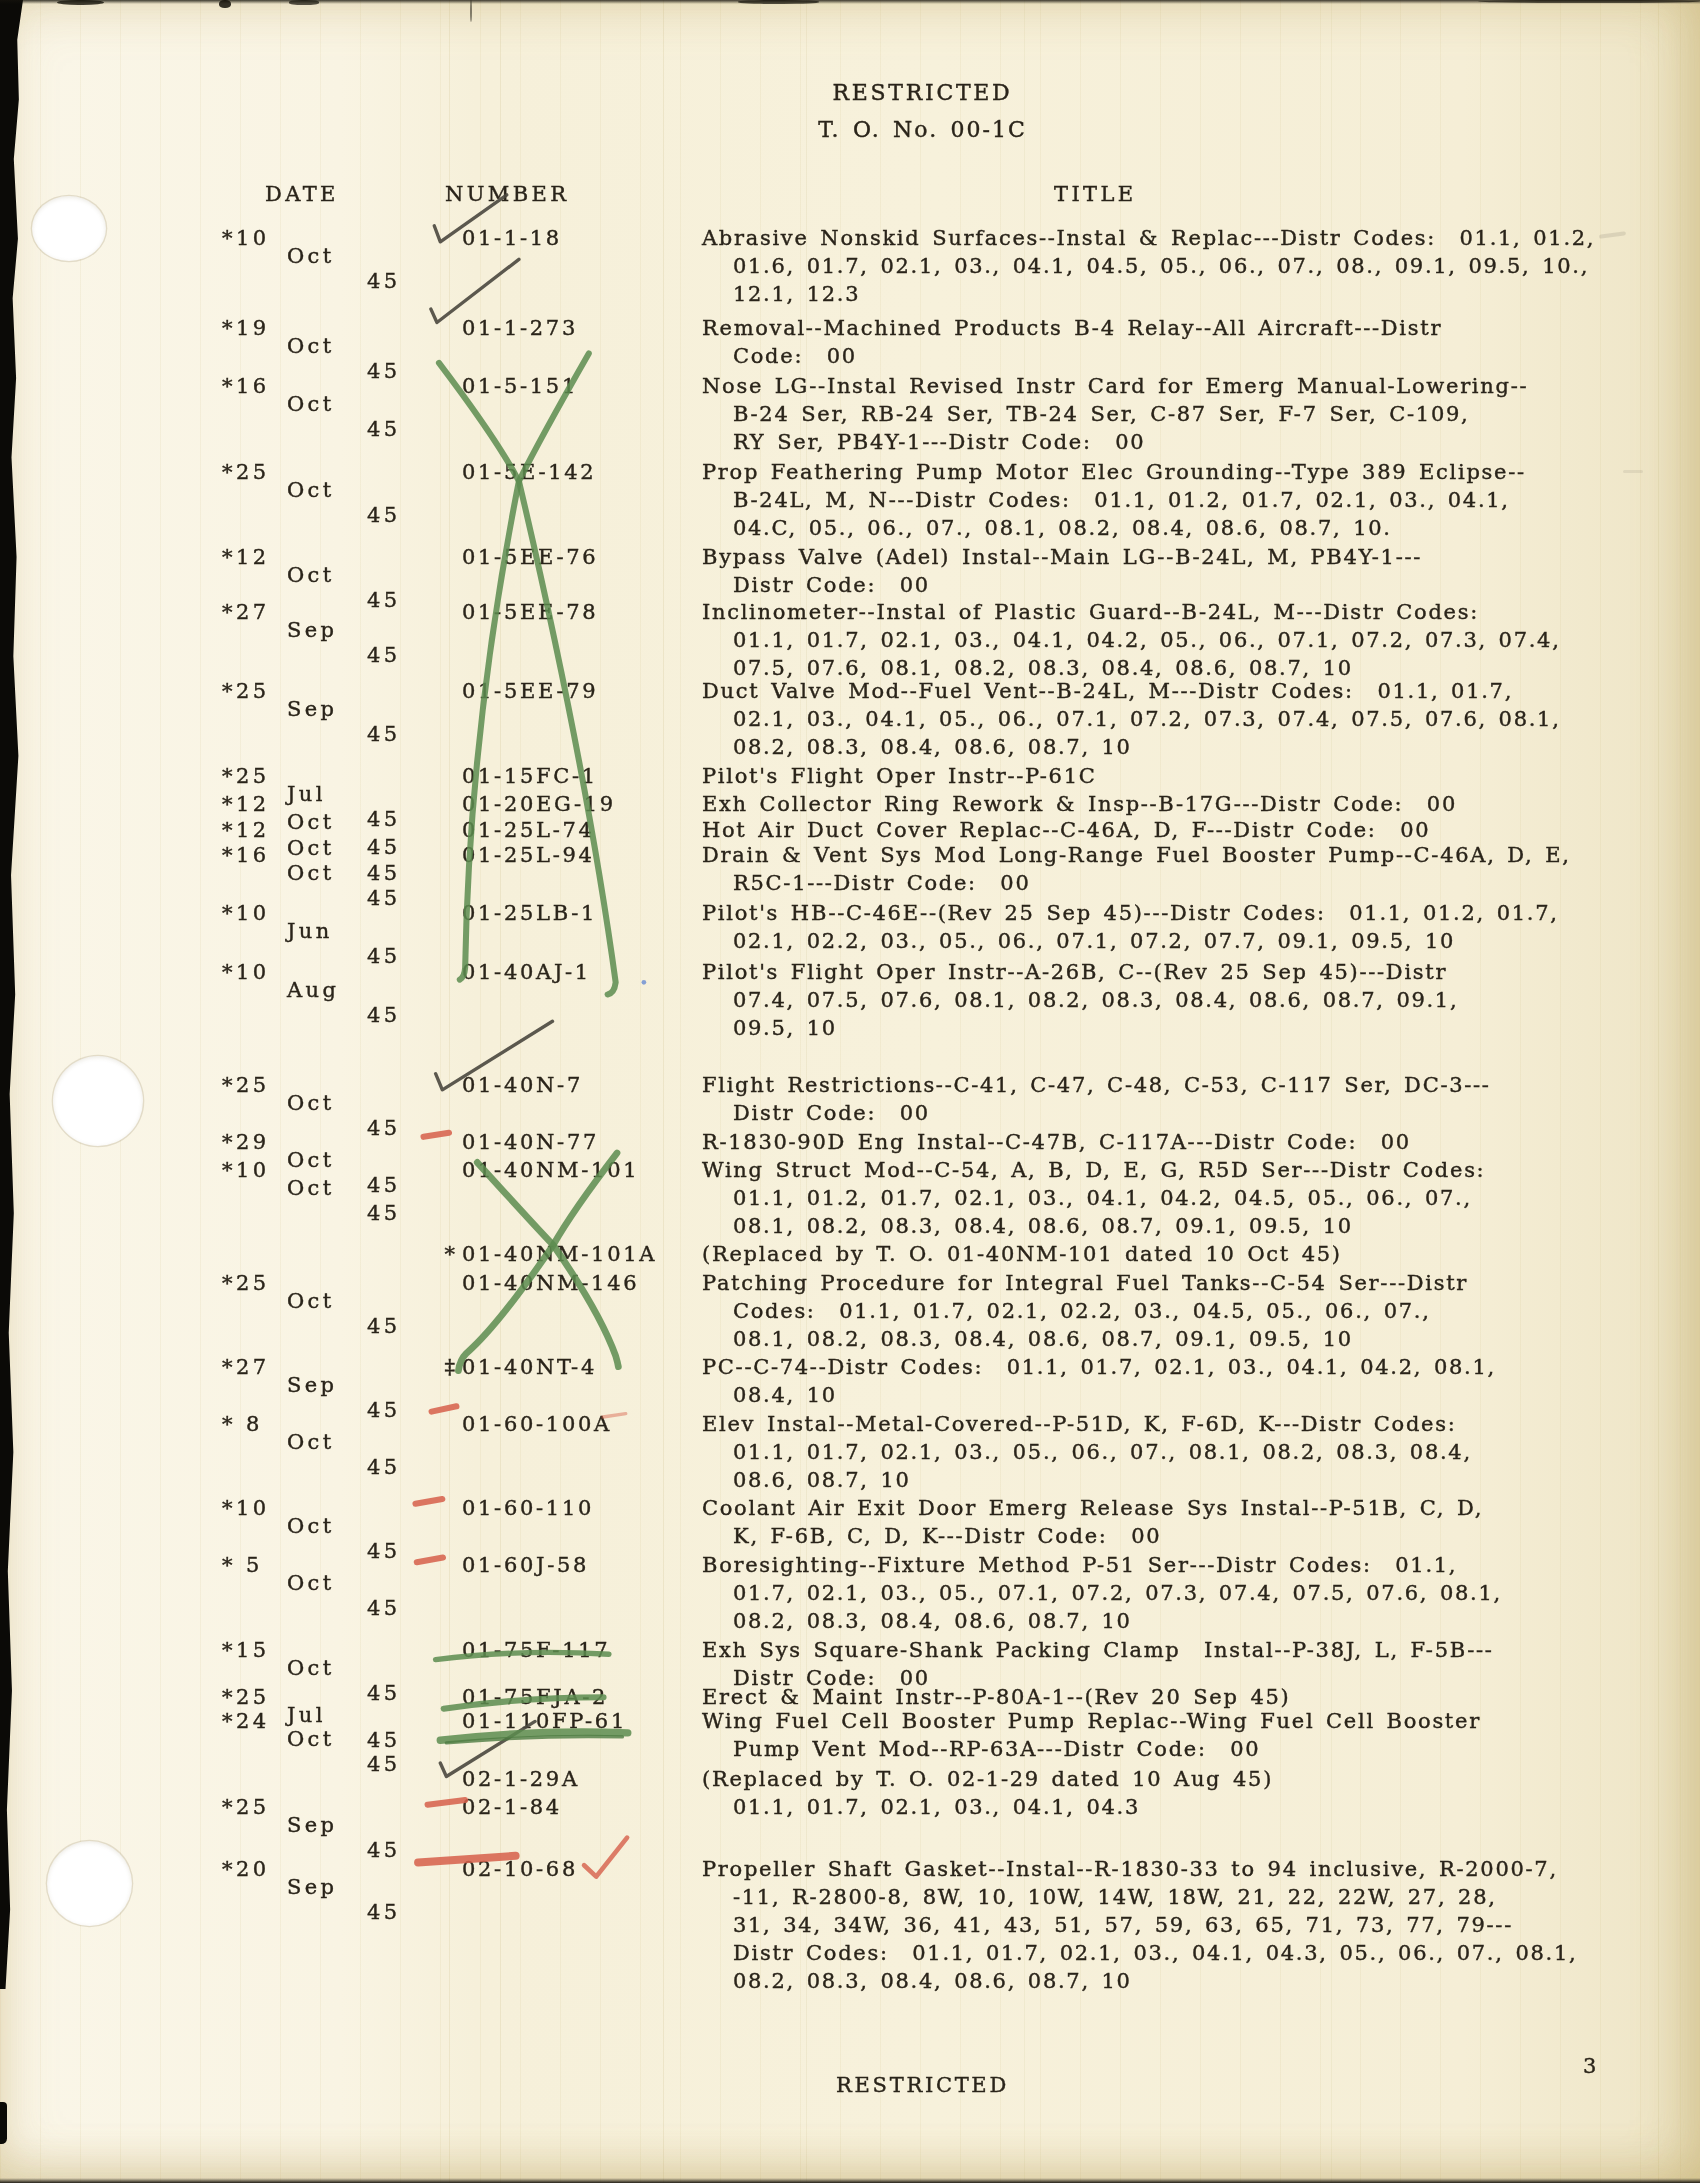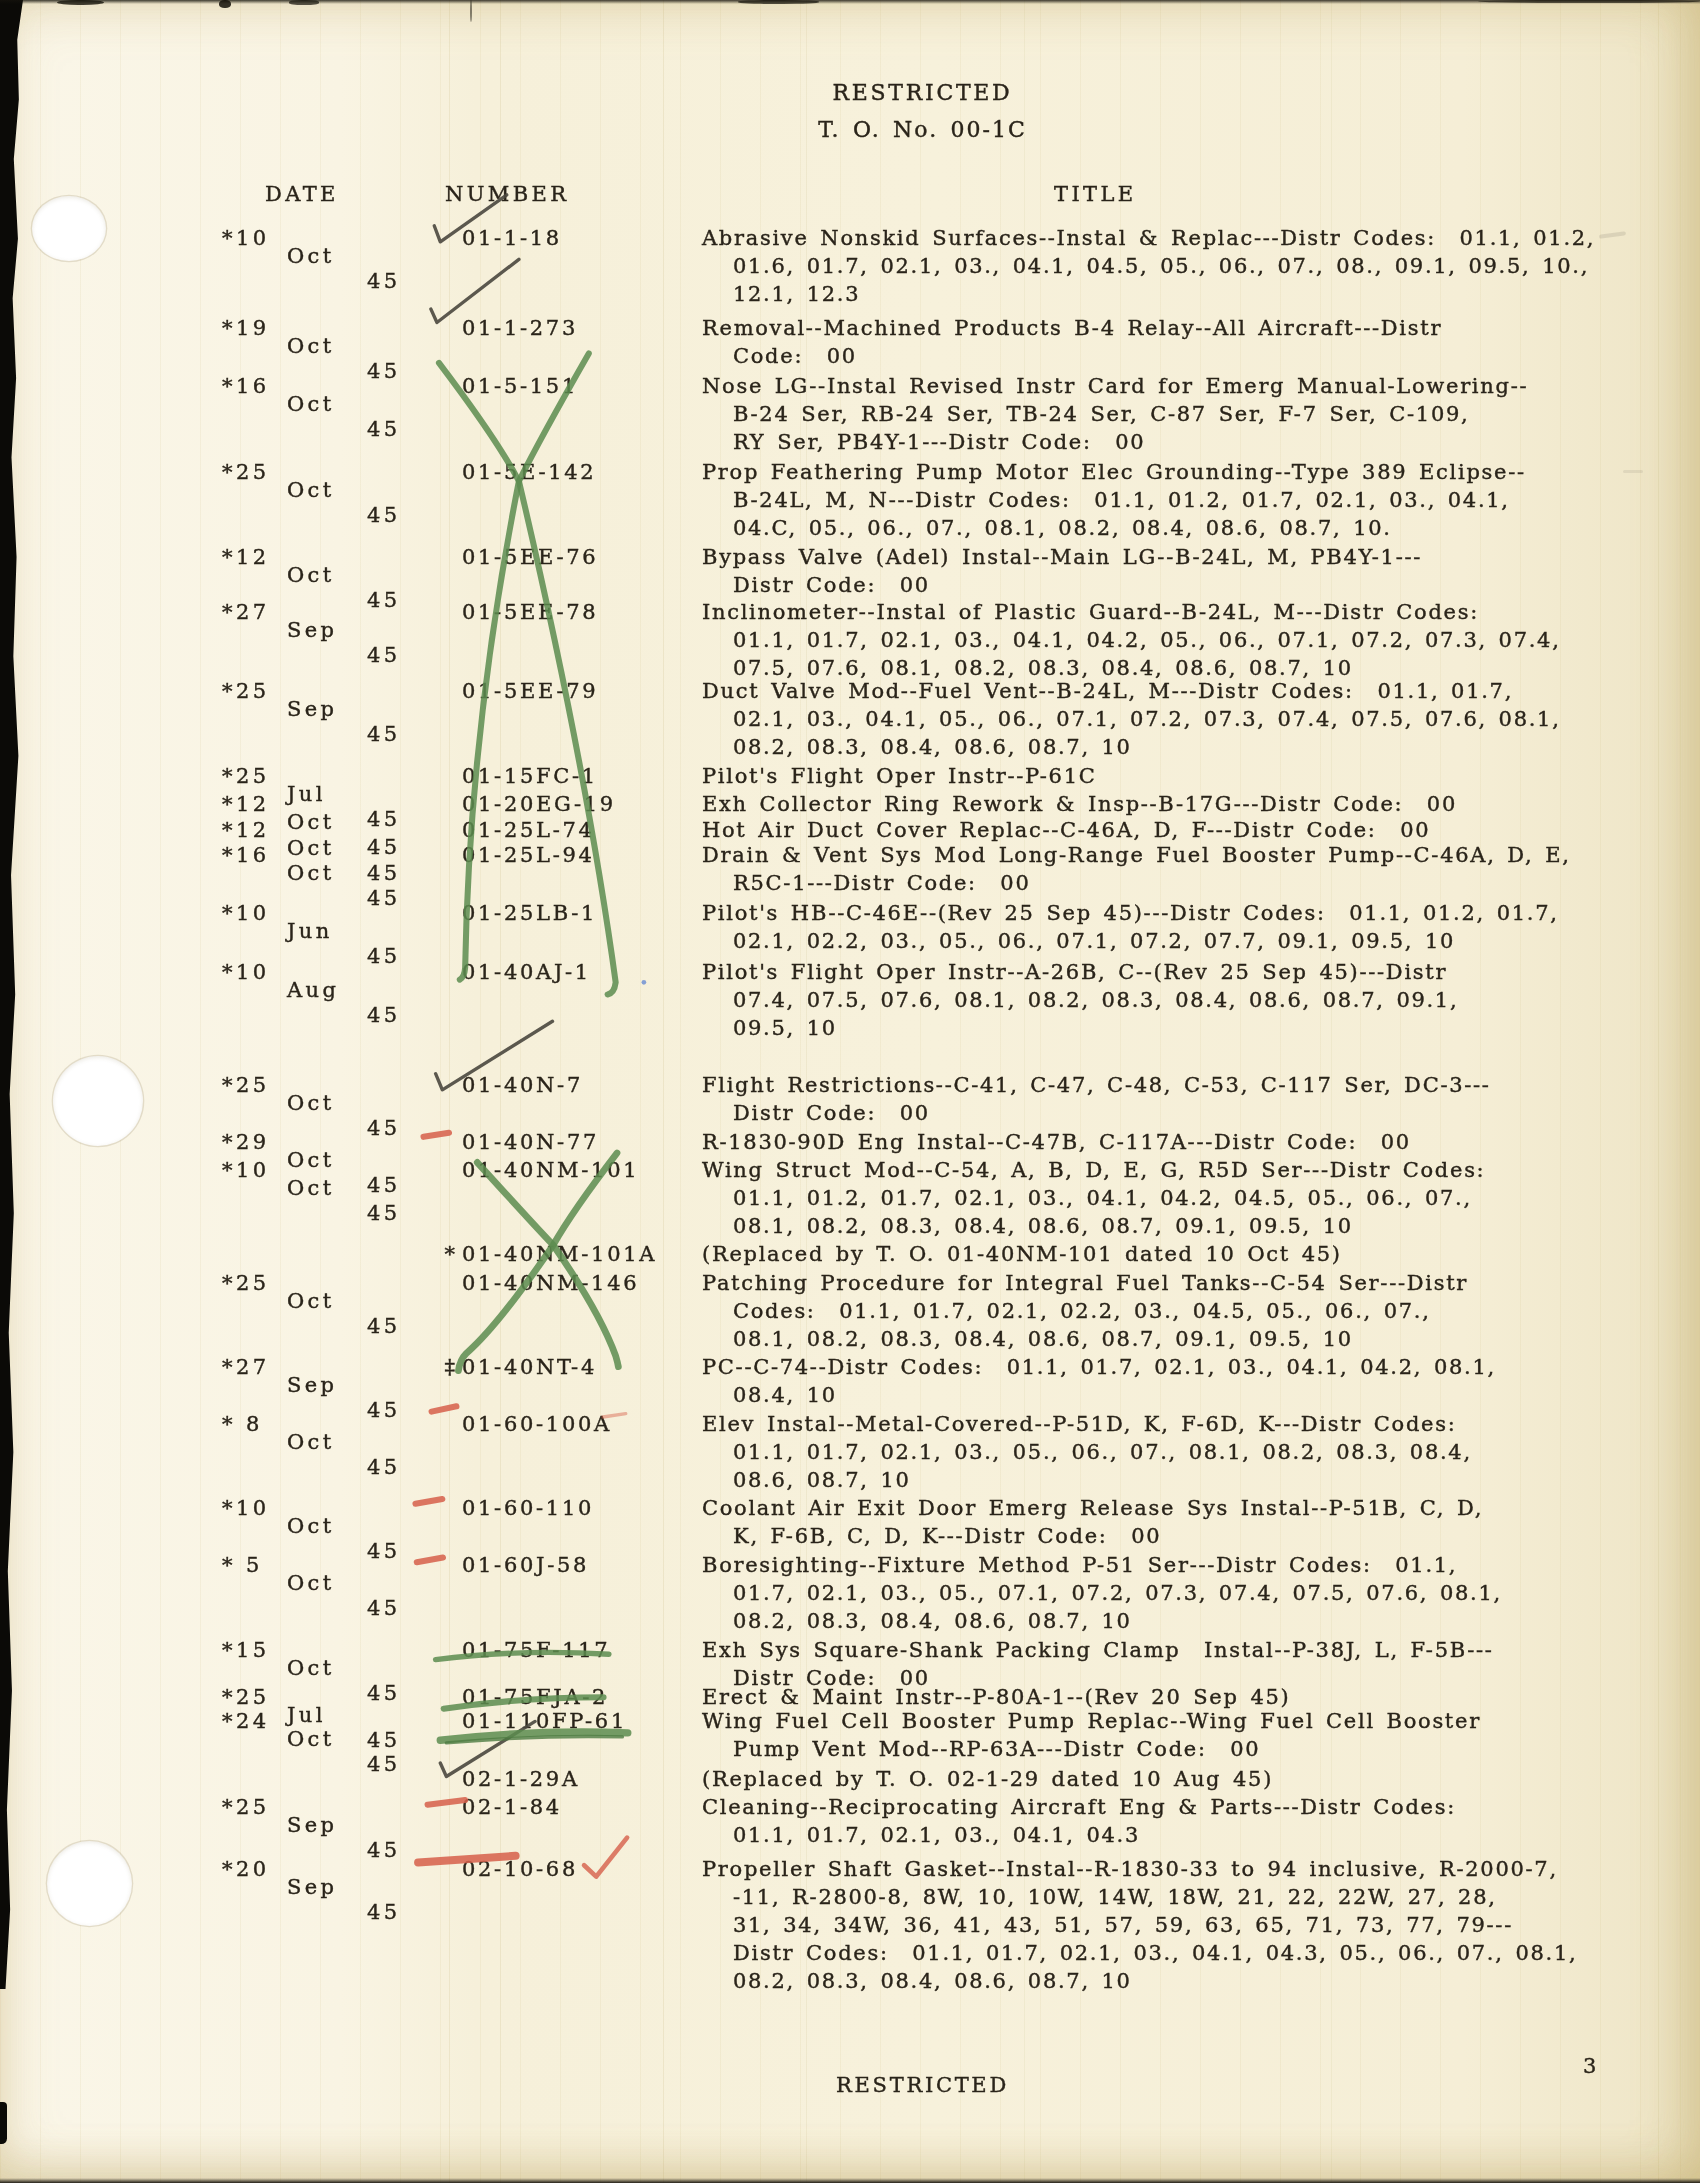--- a/index.html
+++ b/index.html
@@ -377,21 +377,20 @@
         </div>
       </div>
       <div class="row" style="top: 1793px;">
         <div class="date-cell">
           <span class="date-day">*25</span>
           <span class="date-month">Sep</span>
           <span class="date-year">45</span>
         </div>
         <div class="num-cell">02-1-84</div>
         <div class="title-cell">
-          <div class="title-line">Cleaning--Reciprocating Aircraft Eng &amp; Parts---Distr Codes:</div>
           <div class="title-line cont">01.1, 01.7, 02.1, 03., 04.1, 04.3</div>
         </div>
       </div>
       <div class="row" style="top: 1855px;">
         <div class="date-cell">
           <span class="date-day">*20</span>
           <span class="date-month">Sep</span>
           <span class="date-year">45</span>
         </div>
         <div class="num-cell">02-10-68</div>

